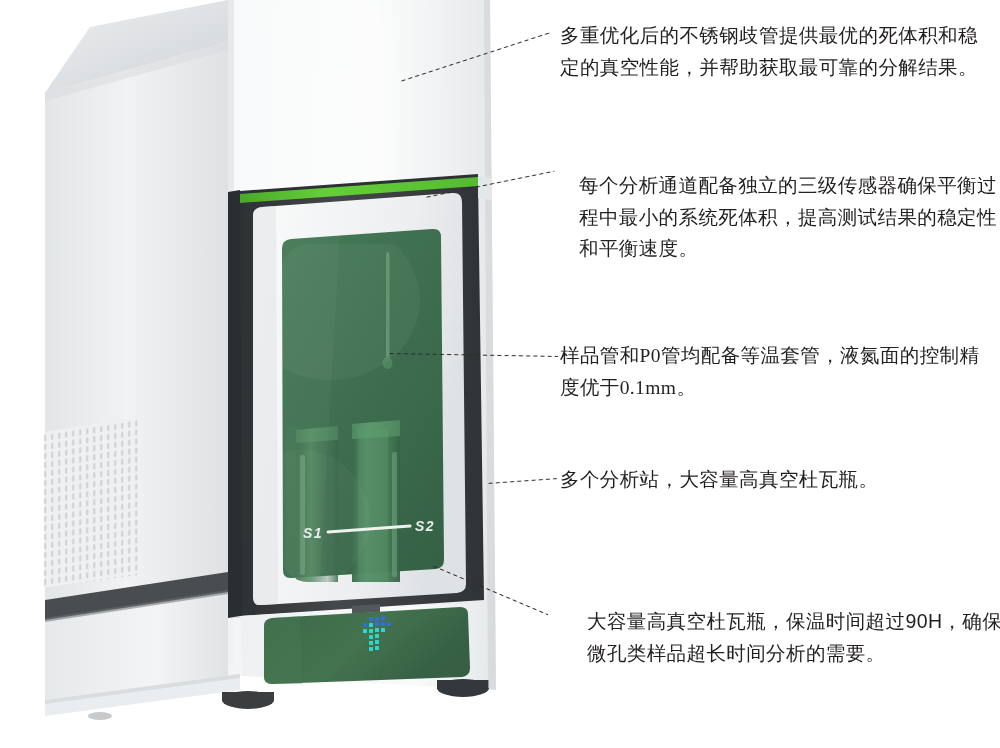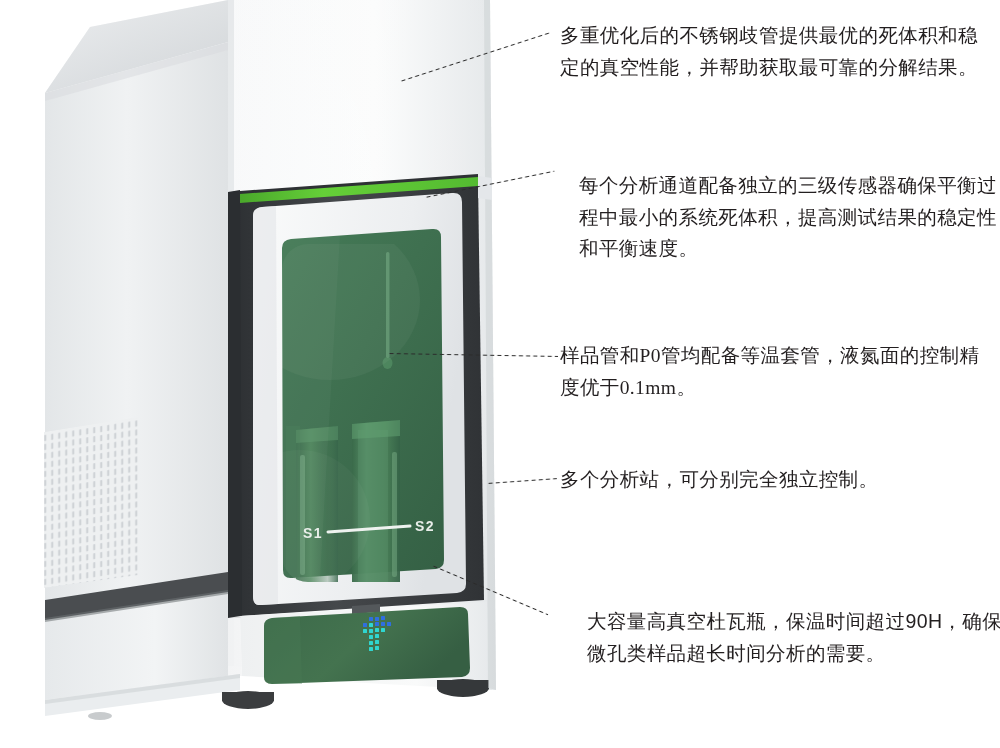--- a/index.html
+++ b/index.html
@@ -31,21 +31,21 @@
   #callout-2 { left: 560px; top: 340px; width: 420px; font-family: Liberation Serif, serif; }
   #callout-3 { left: 560px; top: 464px; width: 420px; }
   #callout-4 { left: 587px; top: 606px; width: 420px; }
 
   
   .leader { position: absolute; height: 3px; transform-origin: 0 50%;
             background-image: radial-gradient(#2b2b2b 42%, transparent 45%);
             background-size: 7.2px 3px; background-repeat: repeat-x; }
 
   
-  #machine { position: absolute; left: 0px; top: 0px; width: 560px; height: 588px; }
+  #machine { position: absolute; left: 0px; top: 0px; width: 560px; height: 588px; font-style: italic; }
   #machine svg { display: block; }
 </style>
 </head>
 <body>
 
 <div id="stage">
 
   <div id="machine">
   <svg width="560" height="748" viewBox="0 0 560 748" xmlns="http://www.w3.org/2000/svg">
     <defs>
@@ -258,17 +258,17 @@
   <div class="leader" style="left:388px; top:352px; width:170px; transform:rotate(1deg);"></div>
   <div class="leader" style="left:487px; top:482px; width:70px; transform:rotate(-4deg);"></div>
   <div class="leader" style="left:432px; top:564px; width:126px; transform:rotate(23deg);"></div>
 
   <div class="callout" id="callout-0">多重优化后的不锈钢歧管提供最优的死体积和稳定的真空性能，并帮助获取最可靠的分解结果。</div>
 
   <div class="callout" id="callout-1">每个分析通道配备独立的三级传感器确保平衡过程中最小的系统死体积，提高测试结果的稳定性和平衡速度。</div>
 
   <div class="callout" id="callout-2">样品管和P0管均配备等温套管，液氮面的控制精度优于0.1mm。</div>
 
-  <div class="callout" id="callout-3">多个分析站，可分别完全独立控制。</div>
+  <div class="callout" id="callout-3">多个分析站，大容量高真空杜瓦瓶。</div>
 
   <div class="callout" id="callout-4">大容量高真空杜瓦瓶，保温时间超过90H，确保微孔类样品超长时间分析的需要。</div>
 
 </div>
 
 </body></html>

